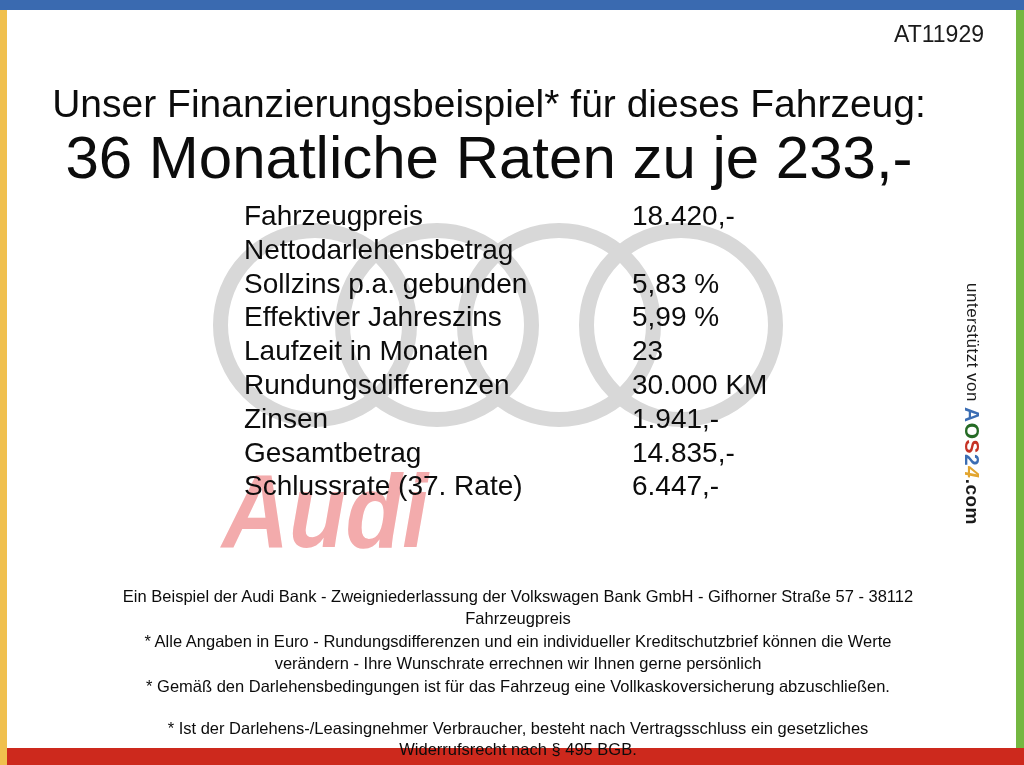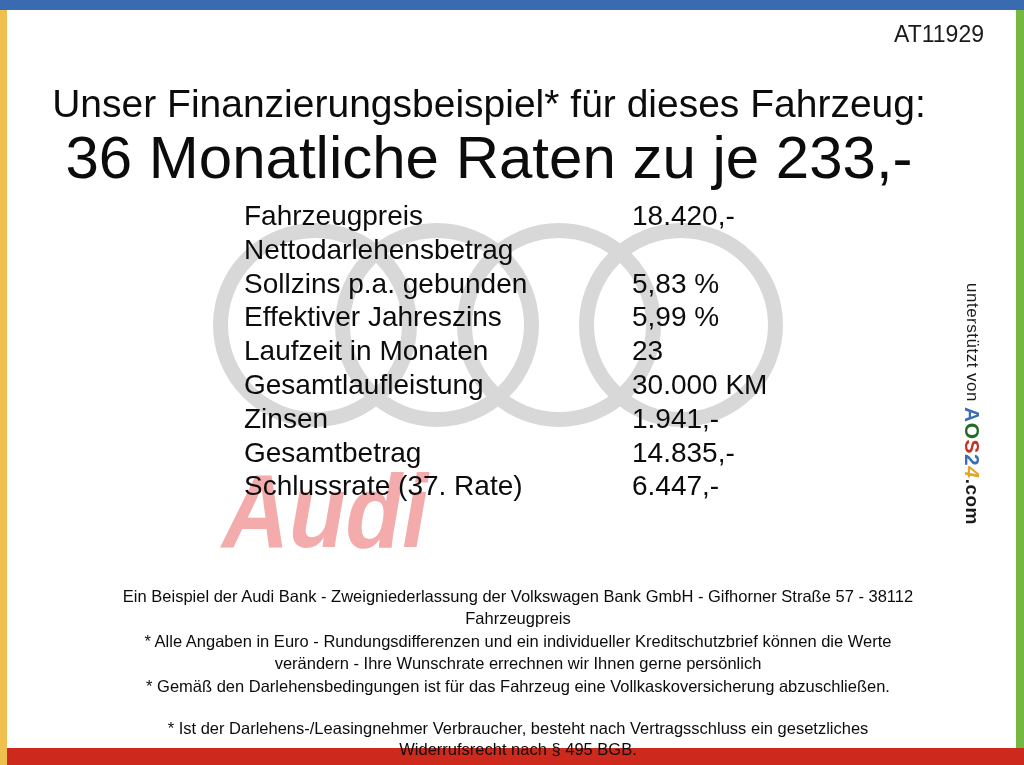--- a/index.html
+++ b/index.html
@@ -93,21 +93,21 @@
   </div>
   <div class="trow">
     <span class="tlabel">Effektiver Jahreszins</span>
     <span class="tvalue">5,99 %</span>
   </div>
   <div class="trow">
     <span class="tlabel">Laufzeit in Monaten</span>
     <span class="tvalue">23</span>
   </div>
   <div class="trow">
-    <span class="tlabel">Gesamtlaufleistung</span>
+    <span class="tlabel">Rundungsdifferenzen</span>
     <span class="tvalue">30.000 KM</span>
   </div>
   <div class="trow">
     <span class="tlabel">Zinsen</span>
     <span class="tvalue">1.941,-</span>
   </div>
   <div class="trow">
     <span class="tlabel">Gesamtbetrag</span>
     <span class="tvalue">14.835,-</span>
   </div>

